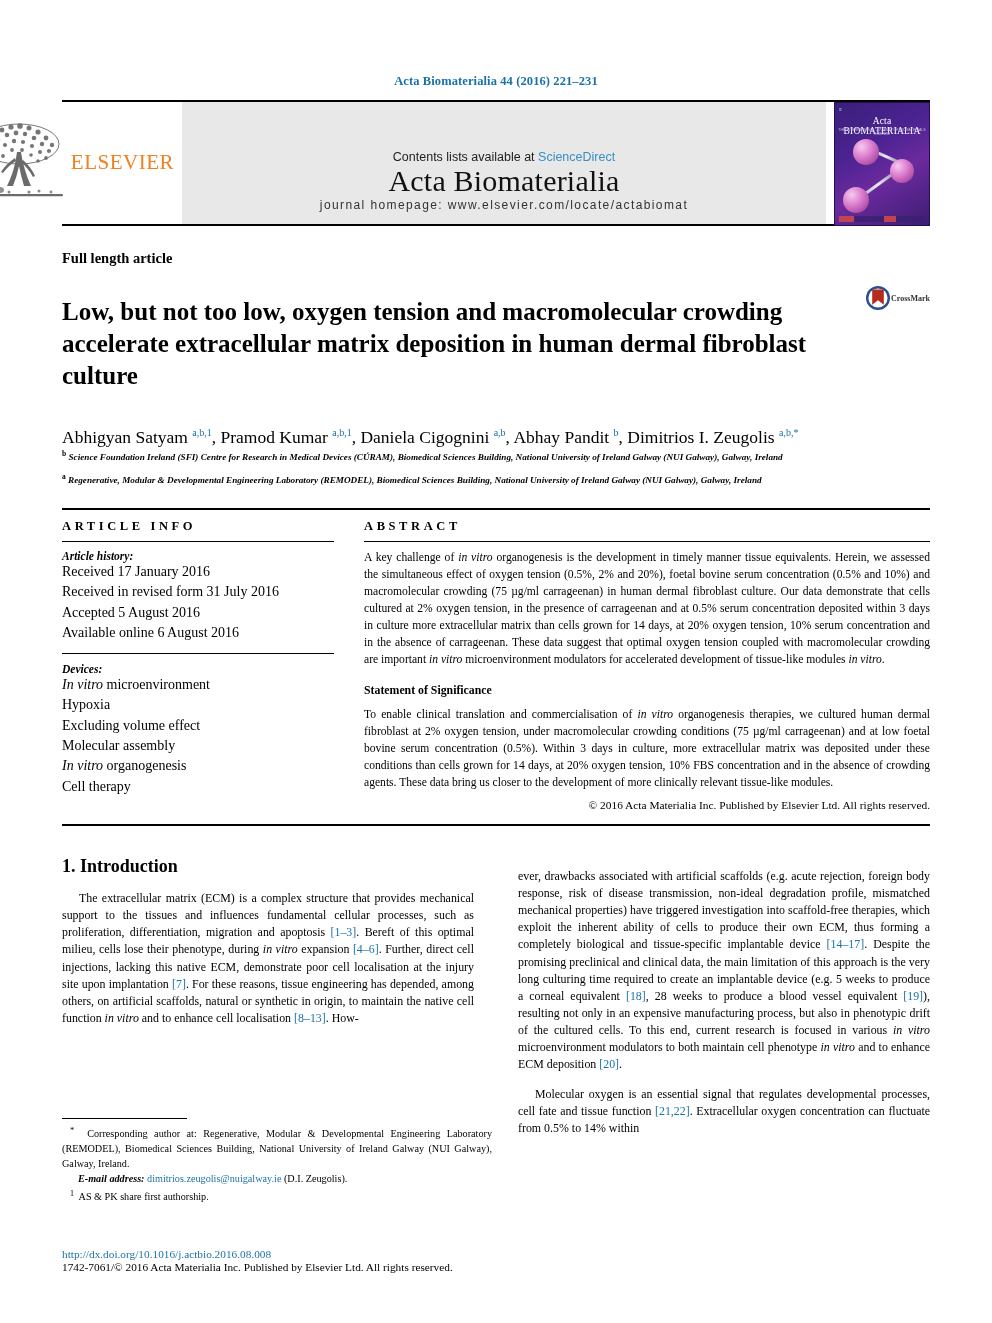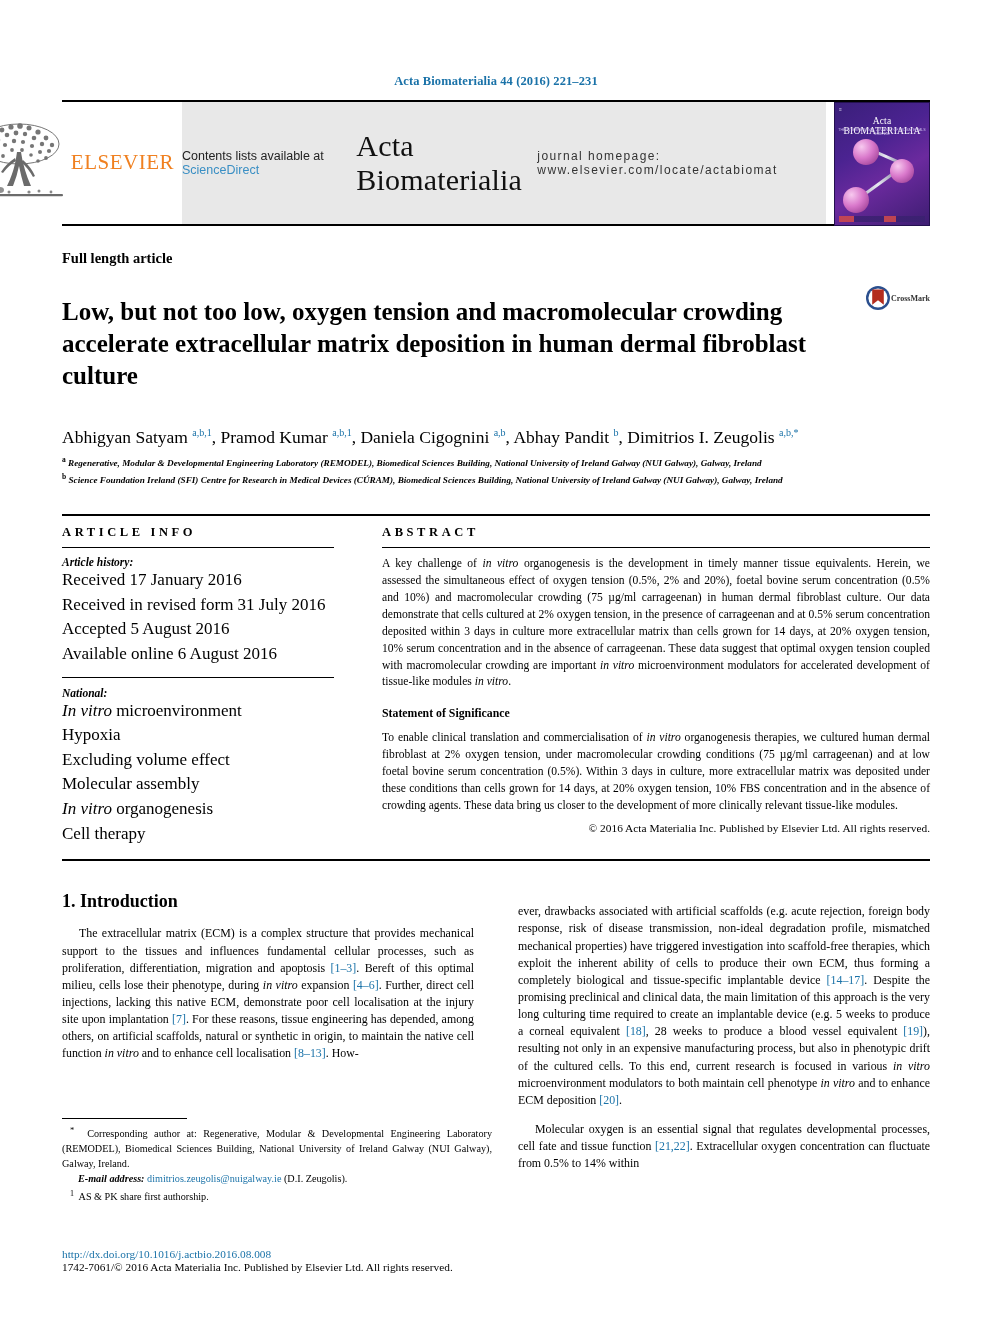--- a/index.html
+++ b/index.html
@@ -40,21 +40,21 @@
     padding-bottom: 2px;
   }
   .tree-wrap { width: 104px; height: 88px; }
   .elsevier-word {
     color: #f08020; font-size: 21px; letter-spacing: .5px;
     font-family: "Liberation Serif", serif; line-height: 1;
   }
   .banner {
     flex: 1 1 auto;
     background: #e8e8e8;
-    display: flex; 
+    display: flex; flex-direction: column;
     align-items: center; justify-content: flex-end;
     padding: 11px 0 12px 0;
     margin: 0 8px;
   }
   .banner-contents { font-family: "Liberation Sans", sans-serif; font-size: 12.5px; color: #222; }
   .sd-link { color: #3a8fc4; }
   .banner-title {
     font-family: "Liberation Serif", serif;
     font-size: 30px; color: #111; letter-spacing: .2px;
   }
@@ -117,39 +117,38 @@
   }
   .authors sup { font-size: 10px; color: #1a72a8; }
   .affil {
     font-size: 9.2px; font-style: italic; font-weight: bold;
     line-height: 1.5; margin-top: 6px;
   }
   .affil sup { font-size: 7.5px; font-style: normal; }
 
   
   .info-block {
-    margin-top: 26px;
+    margin-top: 20px;
     border-top: 2.5px solid #000;
     display: flex;
     padding-top: 9px;
-    gap: 18px;
   }
   .col-info { flex: 0 0 290px; padding-right: 18px; }
   .col-abs  { flex: 1 1 auto; padding-left: 12px; }
 
   .hdr-spaced {
     font-family: "Liberation Serif", serif;
     font-weight: bold; font-size: 12.5px;
     letter-spacing: 3.6px;
   }
   .thin-rule { border-top: 1px solid #000; margin: 7px 0 8px 0; }
   .hist-label, .kw-label {
     font-style: italic; font-weight: bold; font-size: 11.5px;
   }
-  .hist-line, .kw-line { font-size: 17px; line-height: 1.45; }
+  .hist-line, .kw-line { font-size: 14px; line-height: 1.45; }
   .kw-block { margin-top: 10px; padding-top: 9px; border-top: 1px solid #000; }
   .kw-line i { font-style: italic; }
 
   .abs-para {
     font-size: 11.6px; line-height: 1.46;
     text-align: justify;
     font-family: "Liberation Serif", serif;
   }
   .sig-title { font-weight: bold; font-size: 11.8px; margin: 15px 0 9px 0; }
   .copyright { text-align: right; font-size: 11.4px; margin-top: 7px; }
@@ -294,42 +293,42 @@
           <circle cx="13" cy="13" r="9.6" fill="#ffffff"></circle>
           <path d="M7.2 4.6 h11.6 v15.2 l-5.8 -4.6 l-5.8 4.6 z" fill="#b32c1e"></path>
         </svg>
         <span class="cm-text">CrossMark</span>
       </span>
     </div>
   </div>
 
   <div class="authors">Abhigyan Satyam <sup>a,b,1</sup>, Pramod Kumar <sup>a,b,1</sup>, Daniela Cigognini <sup>a,b</sup>, Abhay Pandit <sup>b</sup>, Dimitrios I. Zeugolis <sup>a,b,</sup><sup>*</sup></div>
 
+  <div class="affil" style="margin-top:0">
+    <sup>b</sup>
+    <span>Science Foundation Ireland (SFI) Centre for Research in Medical Devices (CÚRAM), Biomedical Sciences Building, National University of Ireland Galway (NUI Galway), Galway, Ireland</span>
+  </div>
   <div class="affil">
     <sup>a</sup>
     <span>Regenerative, Modular &amp; Developmental Engineering Laboratory (REMODEL), Biomedical Sciences Building, National University of Ireland Galway (NUI Galway), Galway, Ireland</span>
-  </div>
-  <div class="affil" style="margin-top:0">
-    <sup>b</sup>
-    <span>Science Foundation Ireland (SFI) Centre for Research in Medical Devices (CÚRAM), Biomedical Sciences Building, National University of Ireland Galway (NUI Galway), Galway, Ireland</span>
   </div>
 
   <div class="info-block">
 
     <div class="col-info">
       <div class="hdr-spaced">ARTICLE INFO</div>
       <div class="thin-rule"></div>
       <div class="hist-label">Article history:</div>
       <div class="hist-line">Received 17 January 2016</div>
       <div class="hist-line">Received in revised form 31 July 2016</div>
       <div class="hist-line">Accepted 5 August 2016</div>
       <div class="hist-line">Available online 6 August 2016</div>
 
       <div class="kw-block">
-        <div class="kw-label">National:</div>
+        <div class="kw-label">Devices:</div>
         <div class="kw-line"><i>In vitro</i> microenvironment</div>
         <div class="kw-line">Hypoxia</div>
         <div class="kw-line">Excluding volume effect</div>
         <div class="kw-line">Molecular assembly</div>
         <div class="kw-line"><i>In vitro</i> organogenesis</div>
         <div class="kw-line">Cell therapy</div>
       </div>
     </div>
 
     <div class="col-abs">

